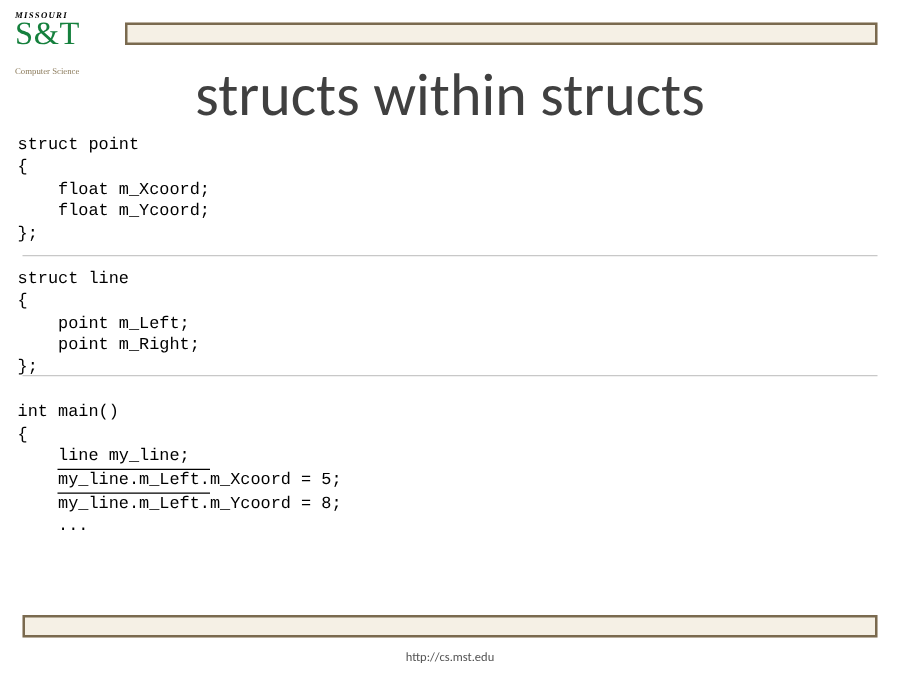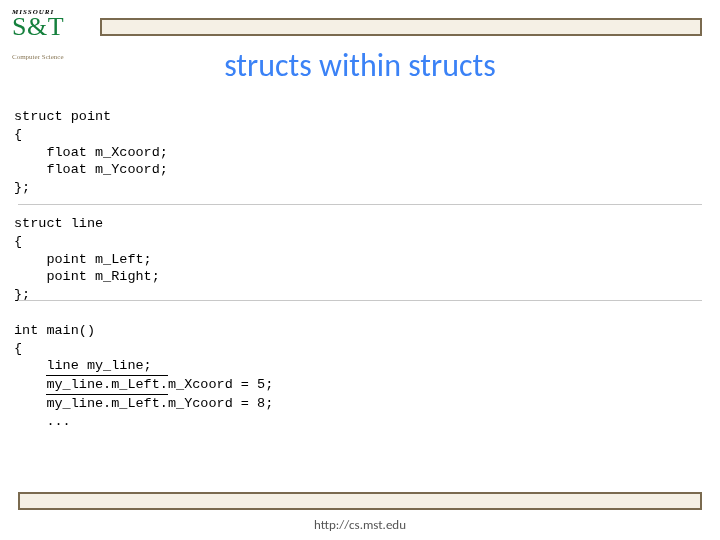--- a/index.html
+++ b/index.html
@@ -48,22 +48,22 @@
     color: #8b7a5a;
     margin-top: 16px;
     font-family: Georgia, serif;
   }
   .slide-title {
     position: absolute;
     top: 46px;
     left: 0;
     width: 100%;
     text-align: center;
-    font-size: 32px;
-    color: #3b82f6;
+    font-size: 48px;
+    color: #404040;
     font-weight: 400;
   }
   .code-block {
     position: absolute;
     top: 108px;
     left: 14px;
     font-family: "Courier New", monospace;
     font-size: 13.5px;
     line-height: 1.32;
     color: #000;
@@ -90,21 +90,21 @@
     height: 18px;
     border: 2px solid #7a6a4f;
     background: #f5f0e5;
   }
   .footer-link {
     position: absolute;
     bottom: 8px;
     left: 0;
     width: 100%;
     text-align: center;
-    font-size: 13px;
+    font-size: 10px;
     color: #555;
     margin-top: 40px;
   }
 </style>
 </head>
 <body>
 
 <div class="logo">
   <div class="logo-missouri">MISSOURI</div>
   <div class="logo-st">S&amp;T</div>

